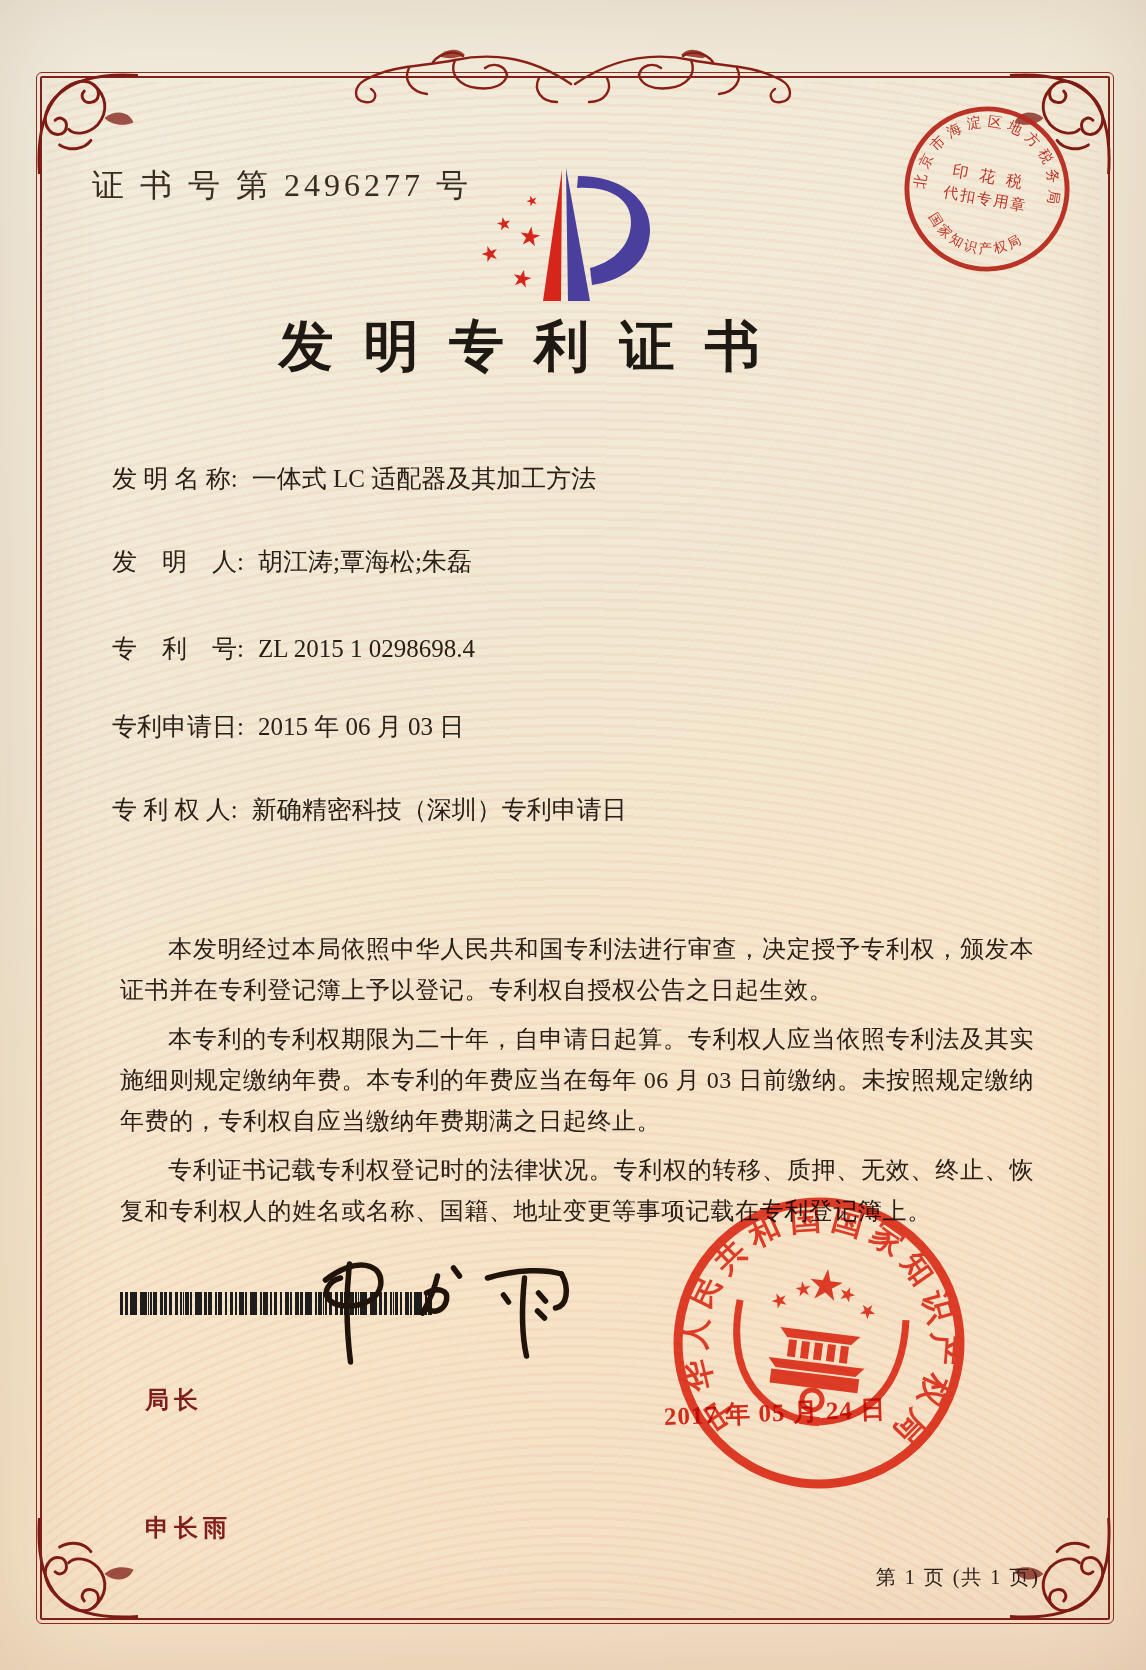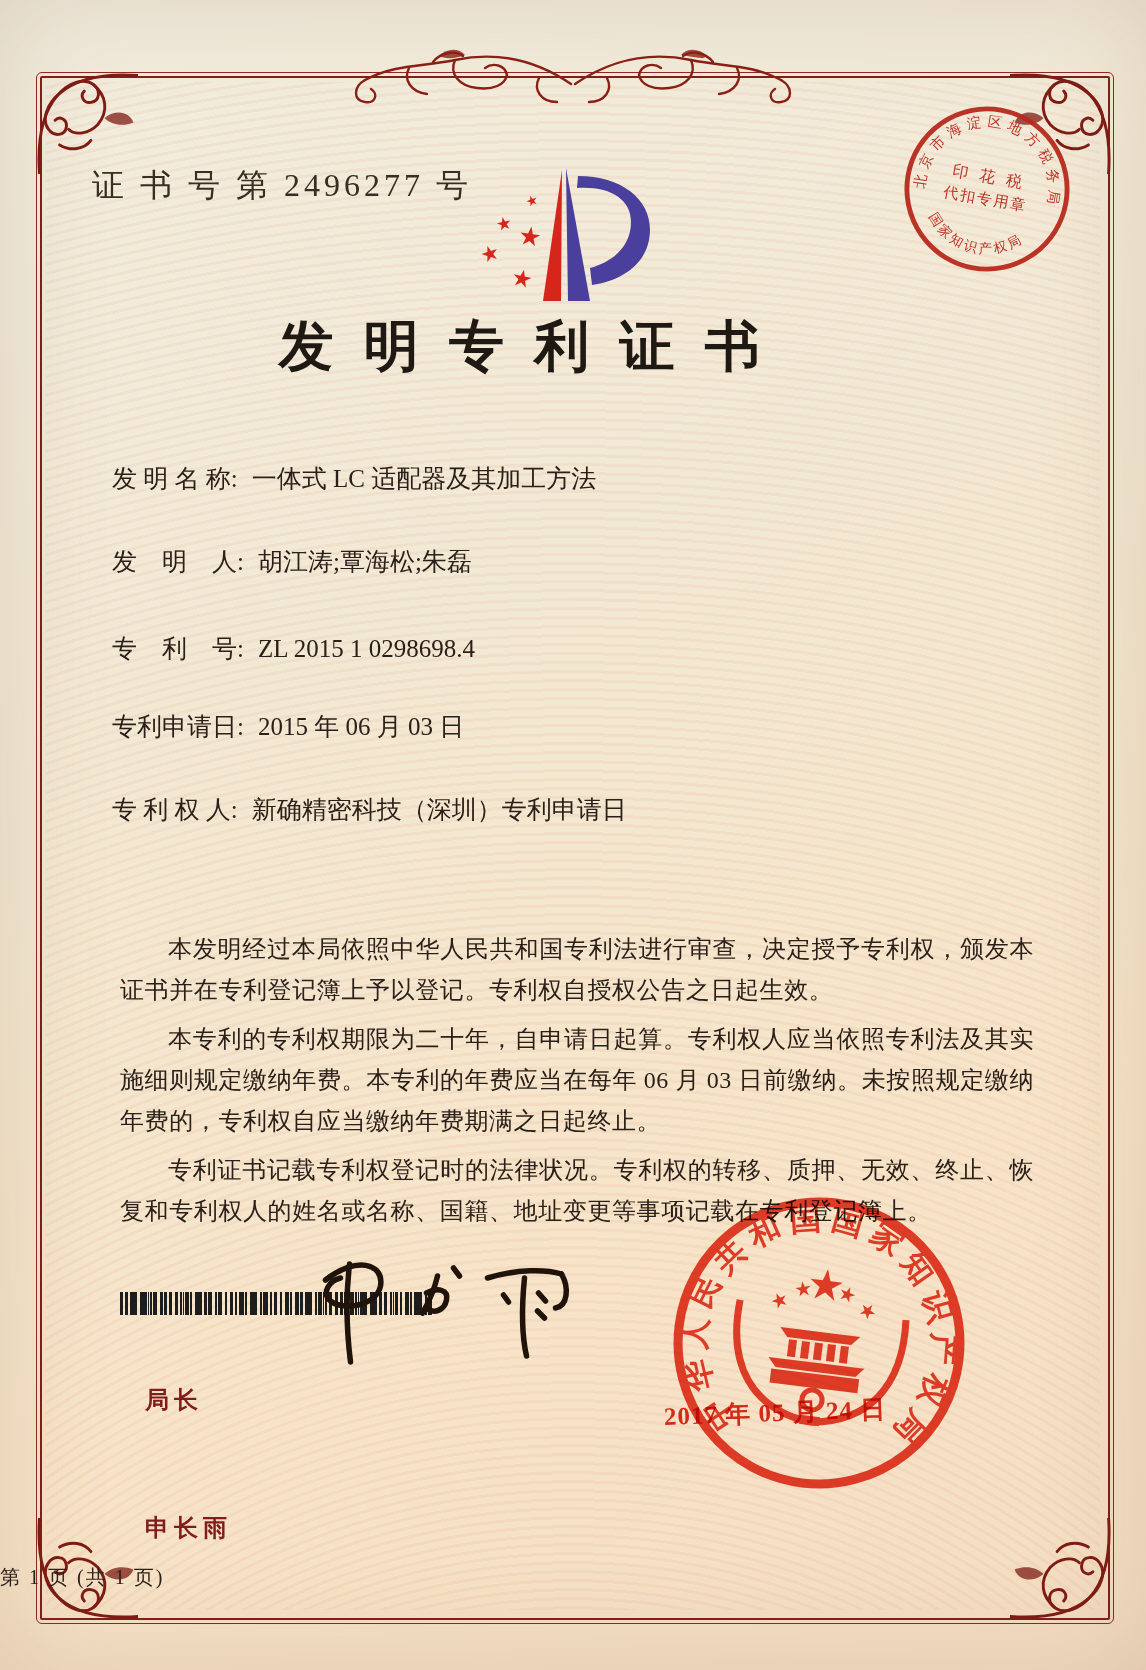--- a/index.html
+++ b/index.html
@@ -64,21 +64,21 @@
   .tax-stamp{position:absolute;left:898px;top:100px;width:178px;height:178px;
     transform:rotate(10deg);z-index:3;opacity:.95;}
   .big-seal{position:absolute;left:668px;top:1192px;width:302px;height:302px;
     transform:rotate(7deg);z-index:2;mix-blend-mode:multiply;opacity:.93;}
   .seal-date{
     position:absolute;left:664px;top:1396px;width:230px;z-index:4;
     font-size:25px;font-weight:bold;color:#dd3020;letter-spacing:1px;
     transform:rotate(-2deg);mix-blend-mode:multiply;white-space:nowrap;
   }
   .footer{
-    position:absolute;left:0;top:1564px;width:1040px;text-align:left;
+    position:absolute;left:0;top:1564px;width:1040px;text-align:right;
     font-size:20px;color:#2b2019;letter-spacing:2px;z-index:3;
   }
   svg text{font-family:"Liberation Serif","DejaVu Serif",serif;}
 </style>
 </head>
 <body>
 
 <div class="page">
 
   <div class="texture"></div>

